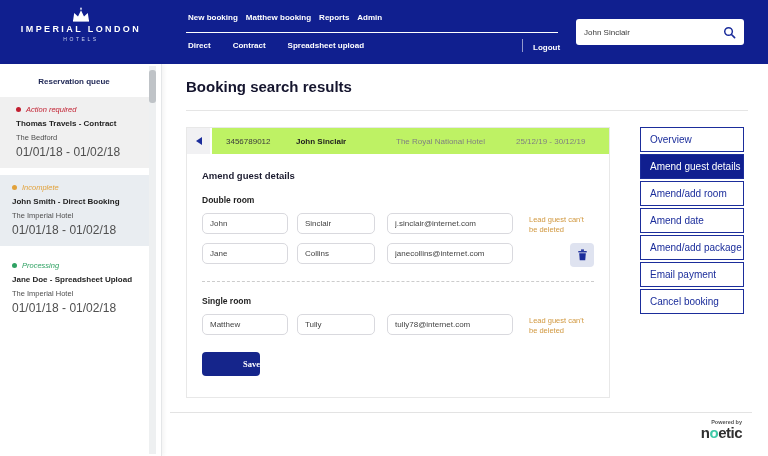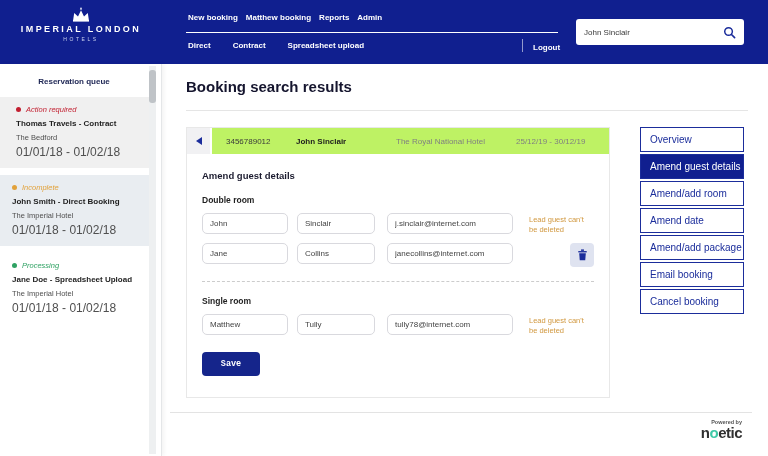--- a/index.html
+++ b/index.html
@@ -63,21 +63,21 @@
   .guest-row input { height:21px; border:1px solid #d9d9de; border-radius:5px; padding:0 7px;
     font-size:8px; color:#444; font-family:"Liberation Sans", sans-serif; outline:none; background:#fff; }
   .f-first { width:86px; }
   .f-last { width:78px; margin-left:9px; }
   .f-email { width:126px; margin-left:12px; }
   .lead-note { width:66px; margin-left:16px; padding-top:2px; font-size:7.5px; line-height:1.35; color:#d1983f; }
   .trash-btn { margin-left:auto; width:24px; height:24px; background:#dfe3f0; border:none; border-radius:4px;
     display:flex; align-items:center; justify-content:center; cursor:pointer; }
   .room-divider { margin-top:14px; border-top:1px dashed #cccccc; }
   .save-btn { margin-top:15px; width:58px; height:24px; background:#15258b; border:none; border-radius:4px;
-    color:#fff; font-size:8.5px; font-weight:700; font-family:Liberation Mono, monospace; cursor:pointer; }
+    color:#fff; font-size:8.5px; font-weight:700; font-family:Liberation Serif, serif; cursor:pointer;text-align:right; }
 
   
   .action-menu { position:absolute; left:640px; top:127px; width:104px; }
   .menu-item { border:1px solid #1b2d9b; background:#fff; color:#1b2d9b; font-size:10px;
     padding:6px 0 6px 9px; margin-bottom:2px; cursor:pointer; }
   .menu-item.selected { background:#101f8f; color:#fff; }
 
   
   .footer-rule { position:absolute; left:170px; top:412px; width:582px; height:1px; background:#e3e3e3; }
   .powered { position:absolute; right:26px; top:419px; text-align:right; }
@@ -217,21 +217,21 @@
     <button class="save-btn">Save</button>
   </div>
 </div>
 
 <div class="action-menu">
   <div class="menu-item">Overview</div>
   <div class="menu-item selected">Amend guest details</div>
   <div class="menu-item">Amend/add room</div>
   <div class="menu-item">Amend date</div>
   <div class="menu-item">Amend/add package</div>
-  <div class="menu-item">Email booking</div>
+  <div class="menu-item">Email payment</div>
   <div class="menu-item">Cancel booking</div>
 </div>
 
 <div class="footer-rule"></div>
 <div class="powered">
   <div class="powered-by">Powered by</div>
   <div class="noetic"><span>n</span><span class="o" style="color: rgb(62, 201, 167);">o</span><span>etic</span></div>
 </div>
 
 </body></html>

